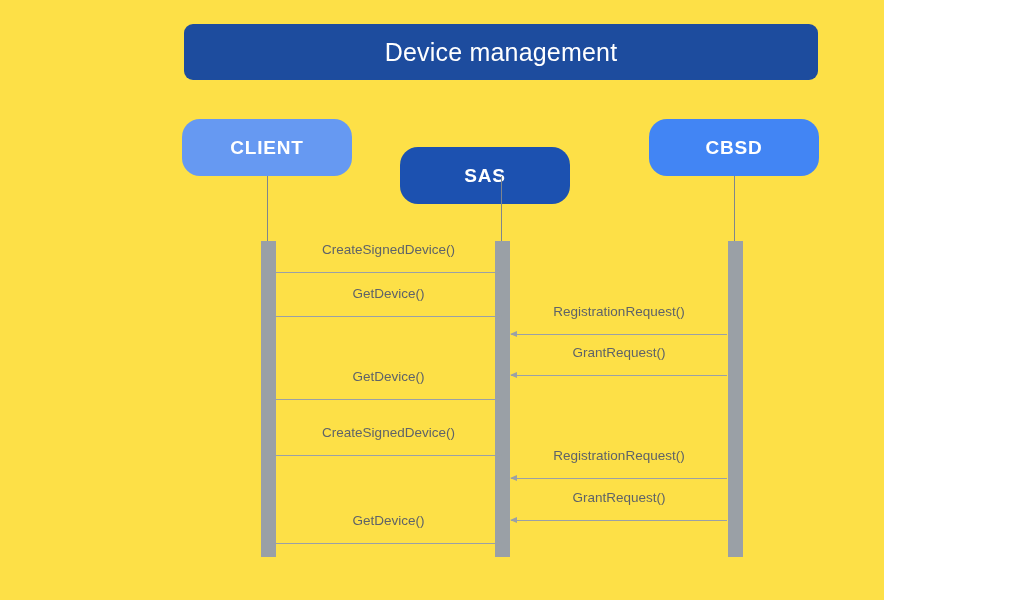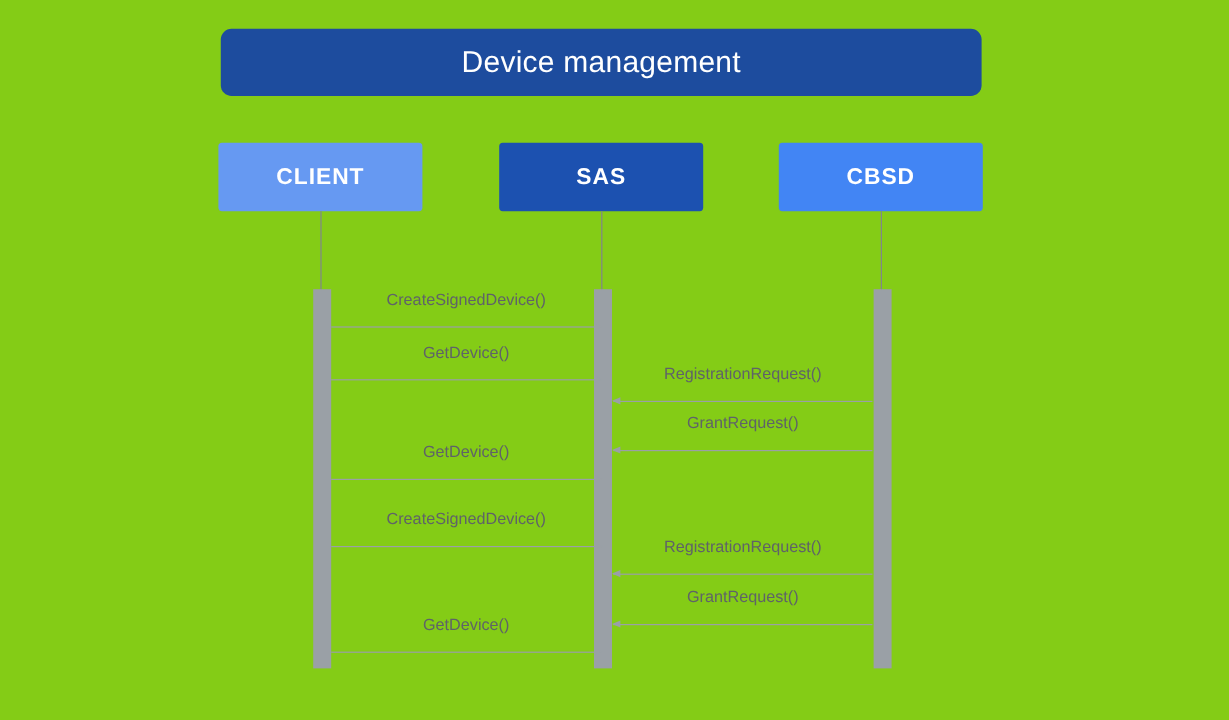--- a/index.html
+++ b/index.html
@@ -9,23 +9,23 @@
   }
   body {
     width: 1024px;
     height: 600px;
     overflow: hidden;
     font-family: "Liberation Sans", sans-serif;
     -webkit-font-smoothing: antialiased;
   }
   #canvas {
     position: relative;
-    width: 1024px;
+    width: 884px;
     height: 600px;
-    background: #84cc16;
+    background: #fde047;
   }
 
   
   .title-bar {
     position: absolute;
     left: 184px;
     top: 24px;
     width: 634px;
     height: 56px;
     background: #1d4c9e;
@@ -41,21 +41,21 @@
     letter-spacing: 0.2px;
     line-height: 1;
   }
 
   
   .participant-box {
     position: absolute;
     top: 119px;
     width: 170px;
     height: 57px;
-    border-radius: 3px;
+    border-radius: 18px;
     display: flex;
     align-items: center;
     justify-content: center;
   }
   .participant-label {
     color: #ffffff;
     font-size: 19px;
     font-weight: bold;
     letter-spacing: 0.8px;
     line-height: 1;
@@ -128,21 +128,21 @@
   <div class="title-bar">
     <span class="title-text">Device management</span>
   </div>
 
   <div id="participants-layer">
       <div class="participant-box" style="left: 182px; background: rgb(102, 153, 242);">
         <span class="participant-label">CLIENT</span>
       </div>
       <div class="lifeline" style="left: 267px; background: rgb(128, 134, 139);"></div>
       <div class="activation" style="left: 261px; background: rgb(154, 160, 166);"></div>
-      <div class="participant-box" style="left: 416px; background: rgb(28, 81, 176);">
+      <div class="participant-box" style="left: 400px; background: rgb(28, 81, 176); margin-top: 28px;">
         <span class="participant-label">SAS</span>
       </div>
       <div class="lifeline" style="left: 501px; background: rgb(128, 134, 139);"></div>
       <div class="activation" style="left: 495px; background: rgb(154, 160, 166);"></div>
       <div class="participant-box" style="left: 649px; background: rgb(66, 133, 244);">
         <span class="participant-label">CBSD</span>
       </div>
       <div class="lifeline" style="left: 734px; background: rgb(128, 134, 139);"></div>
       <div class="activation" style="left: 728px; background: rgb(154, 160, 166);"></div>
     </div>

